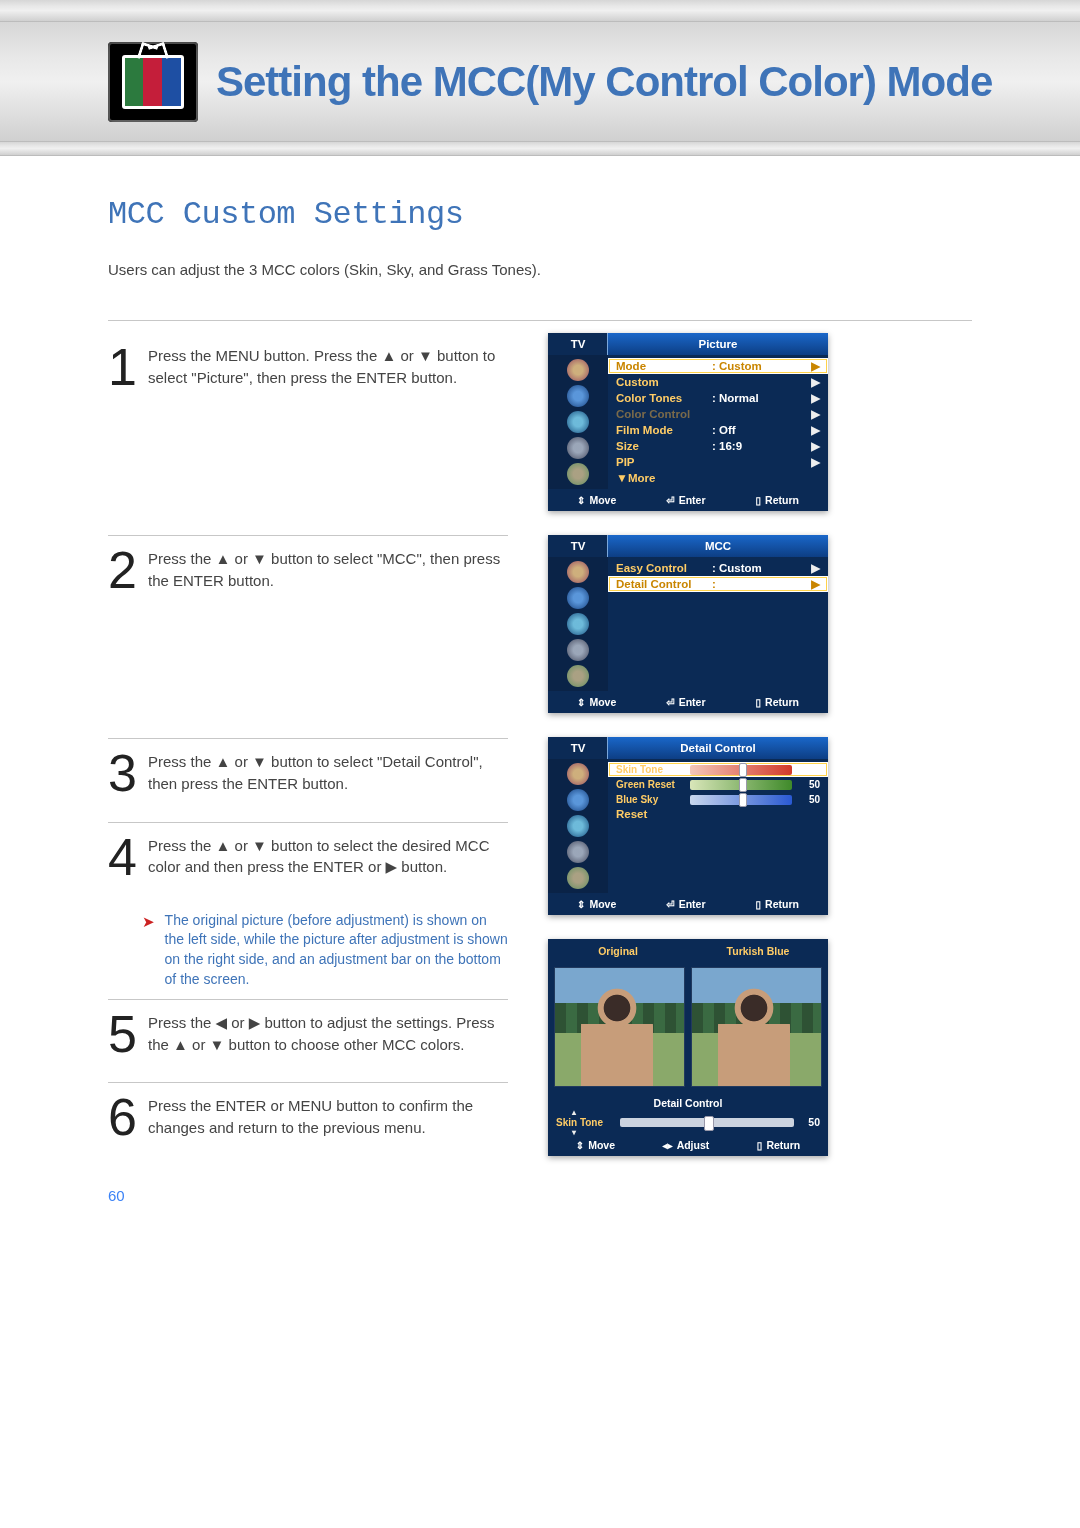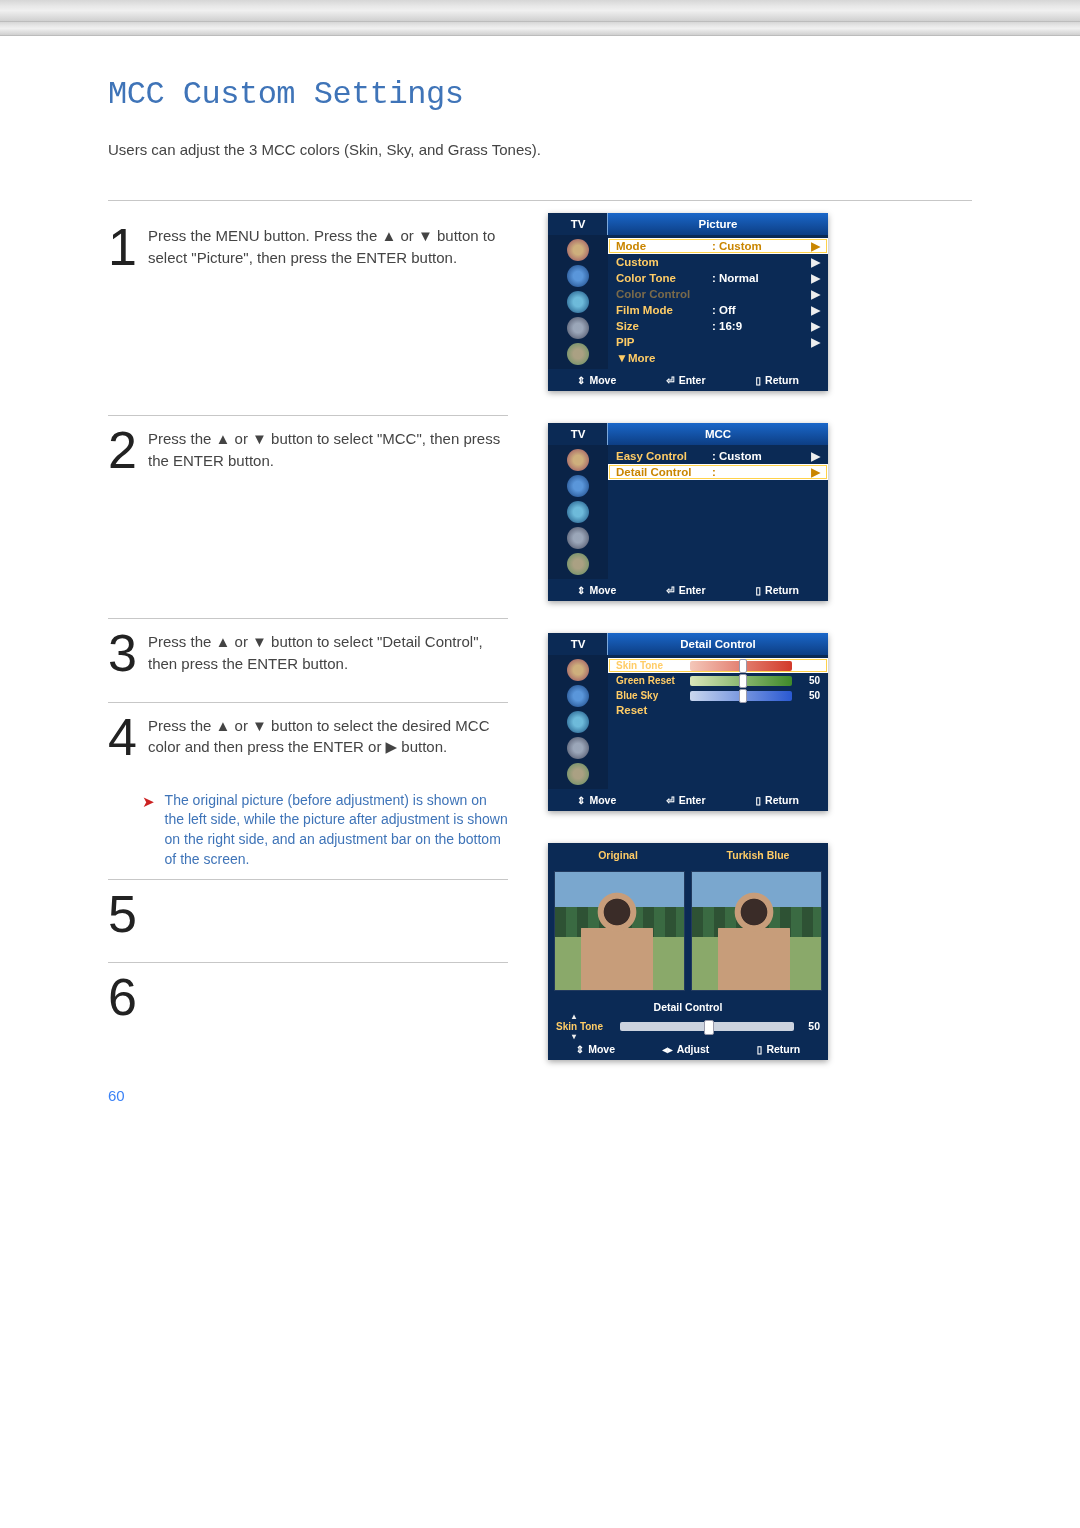--- a/index.html
+++ b/index.html
@@ -98,28 +98,34 @@
 .pv-slab{flex:0 0 58px;color:#ffcc66;font-size:10px;position:relative}
 .pv-slab::before{content:'▴';position:absolute;top:-9px;left:16px;font-size:8px;color:#eee}
 .pv-slab::after{content:'▾';position:absolute;bottom:-9px;left:16px;font-size:8px;color:#eee}
 .pv-bar{flex:1;height:9px;background:#ccd3df;border-radius:2px;position:relative}
 .pv-bar::after{content:'';position:absolute;top:-2px;left:48%;width:8px;height:13px;background:#fff;border:1px solid #99a;border-radius:2px}
 .pv-val{flex:0 0 20px;color:#fff;text-align:right}
 
 .page-num{position:absolute;bottom:36px;left:108px;font-size:15px;color:#3b82f6}
 
 
-.col-right-inner{display:flex;flex-direction:column;gap:16px}
+.col-right-inner{display:flex;flex-direction:column;gap:8px}
 
 </style>
 </head>
 <body>
 
 <div class="page">
   <div class="metal top"></div>
+  <div class="metal mid">
+    <div class="tv-logo">
+        <div class="tv-inner"></div>
+      </div>
+    <div class="main-title">Setting the MCC(My Control Color) Mode</div>
+  </div>
   <div class="metal bottom"></div>
 
   <div class="content">
     <div class="subtitle">MCC Custom Settings</div>
     <div class="intro">Users can adjust the 3 MCC colors (Skin, Sky, and Grass Tones).</div>
     <hr class="hr">
 
     <div class="row">
 
       <div class="col-left">
@@ -149,25 +155,27 @@
           <div class="step-txt">Press the ▲ or ▼ button to select the desired MCC color and then press the ENTER or ▶ button.</div>
         </div>
         <div class="note">
           <span class="arrow-red">➤</span>
           <span class="note-txt">The original picture (before adjustment) is shown on the left side, while the picture after adjustment is shown on the right side, and an adjustment bar on the bottom of the screen.</span>
         </div>
         <hr class="left-rule">
 
         <div class="step">
           <div class="step-num">5</div>
+          <div class="step-txt">Press the ◀ or ▶ button to adjust the settings. Press the ▲ or ▼ button to choose other MCC colors.</div>
         </div>
         <hr class="left-rule">
 
         <div class="step">
           <div class="step-num">6</div>
+          <div class="step-txt">Press the ENTER or MENU button to confirm the changes and return to the previous menu.</div>
         </div>
 
       </div>
 
       <div class="col-right">
         <div class="col-right-inner">
 
           <div class="osd">
             <div class="osd-top">
               <div class="osd-tv">TV</div>
@@ -186,21 +194,21 @@
                   <span class="lab">Mode</span>
                   <span class="val">: Custom</span>
                   <span class="chev">▶</span>
                 </div>
                 <div class="osd-row">
                   <span class="lab">Custom</span>
                   <span class="val"></span>
                   <span class="chev">▶</span>
                 </div>
                 <div class="osd-row">
-                  <span class="lab">Color Tone</span>
+                  <span class="lab">Color Tones</span>
                   <span class="val">: Normal</span>
                   <span class="chev">▶</span>
                 </div>
                 <div class="osd-row dim">
                   <span class="lab">Color Control</span>
                   <span class="val"></span>
                   <span class="chev">▶</span>
                 </div>
                 <div class="osd-row">
                   <span class="lab">Film Mode</span>

